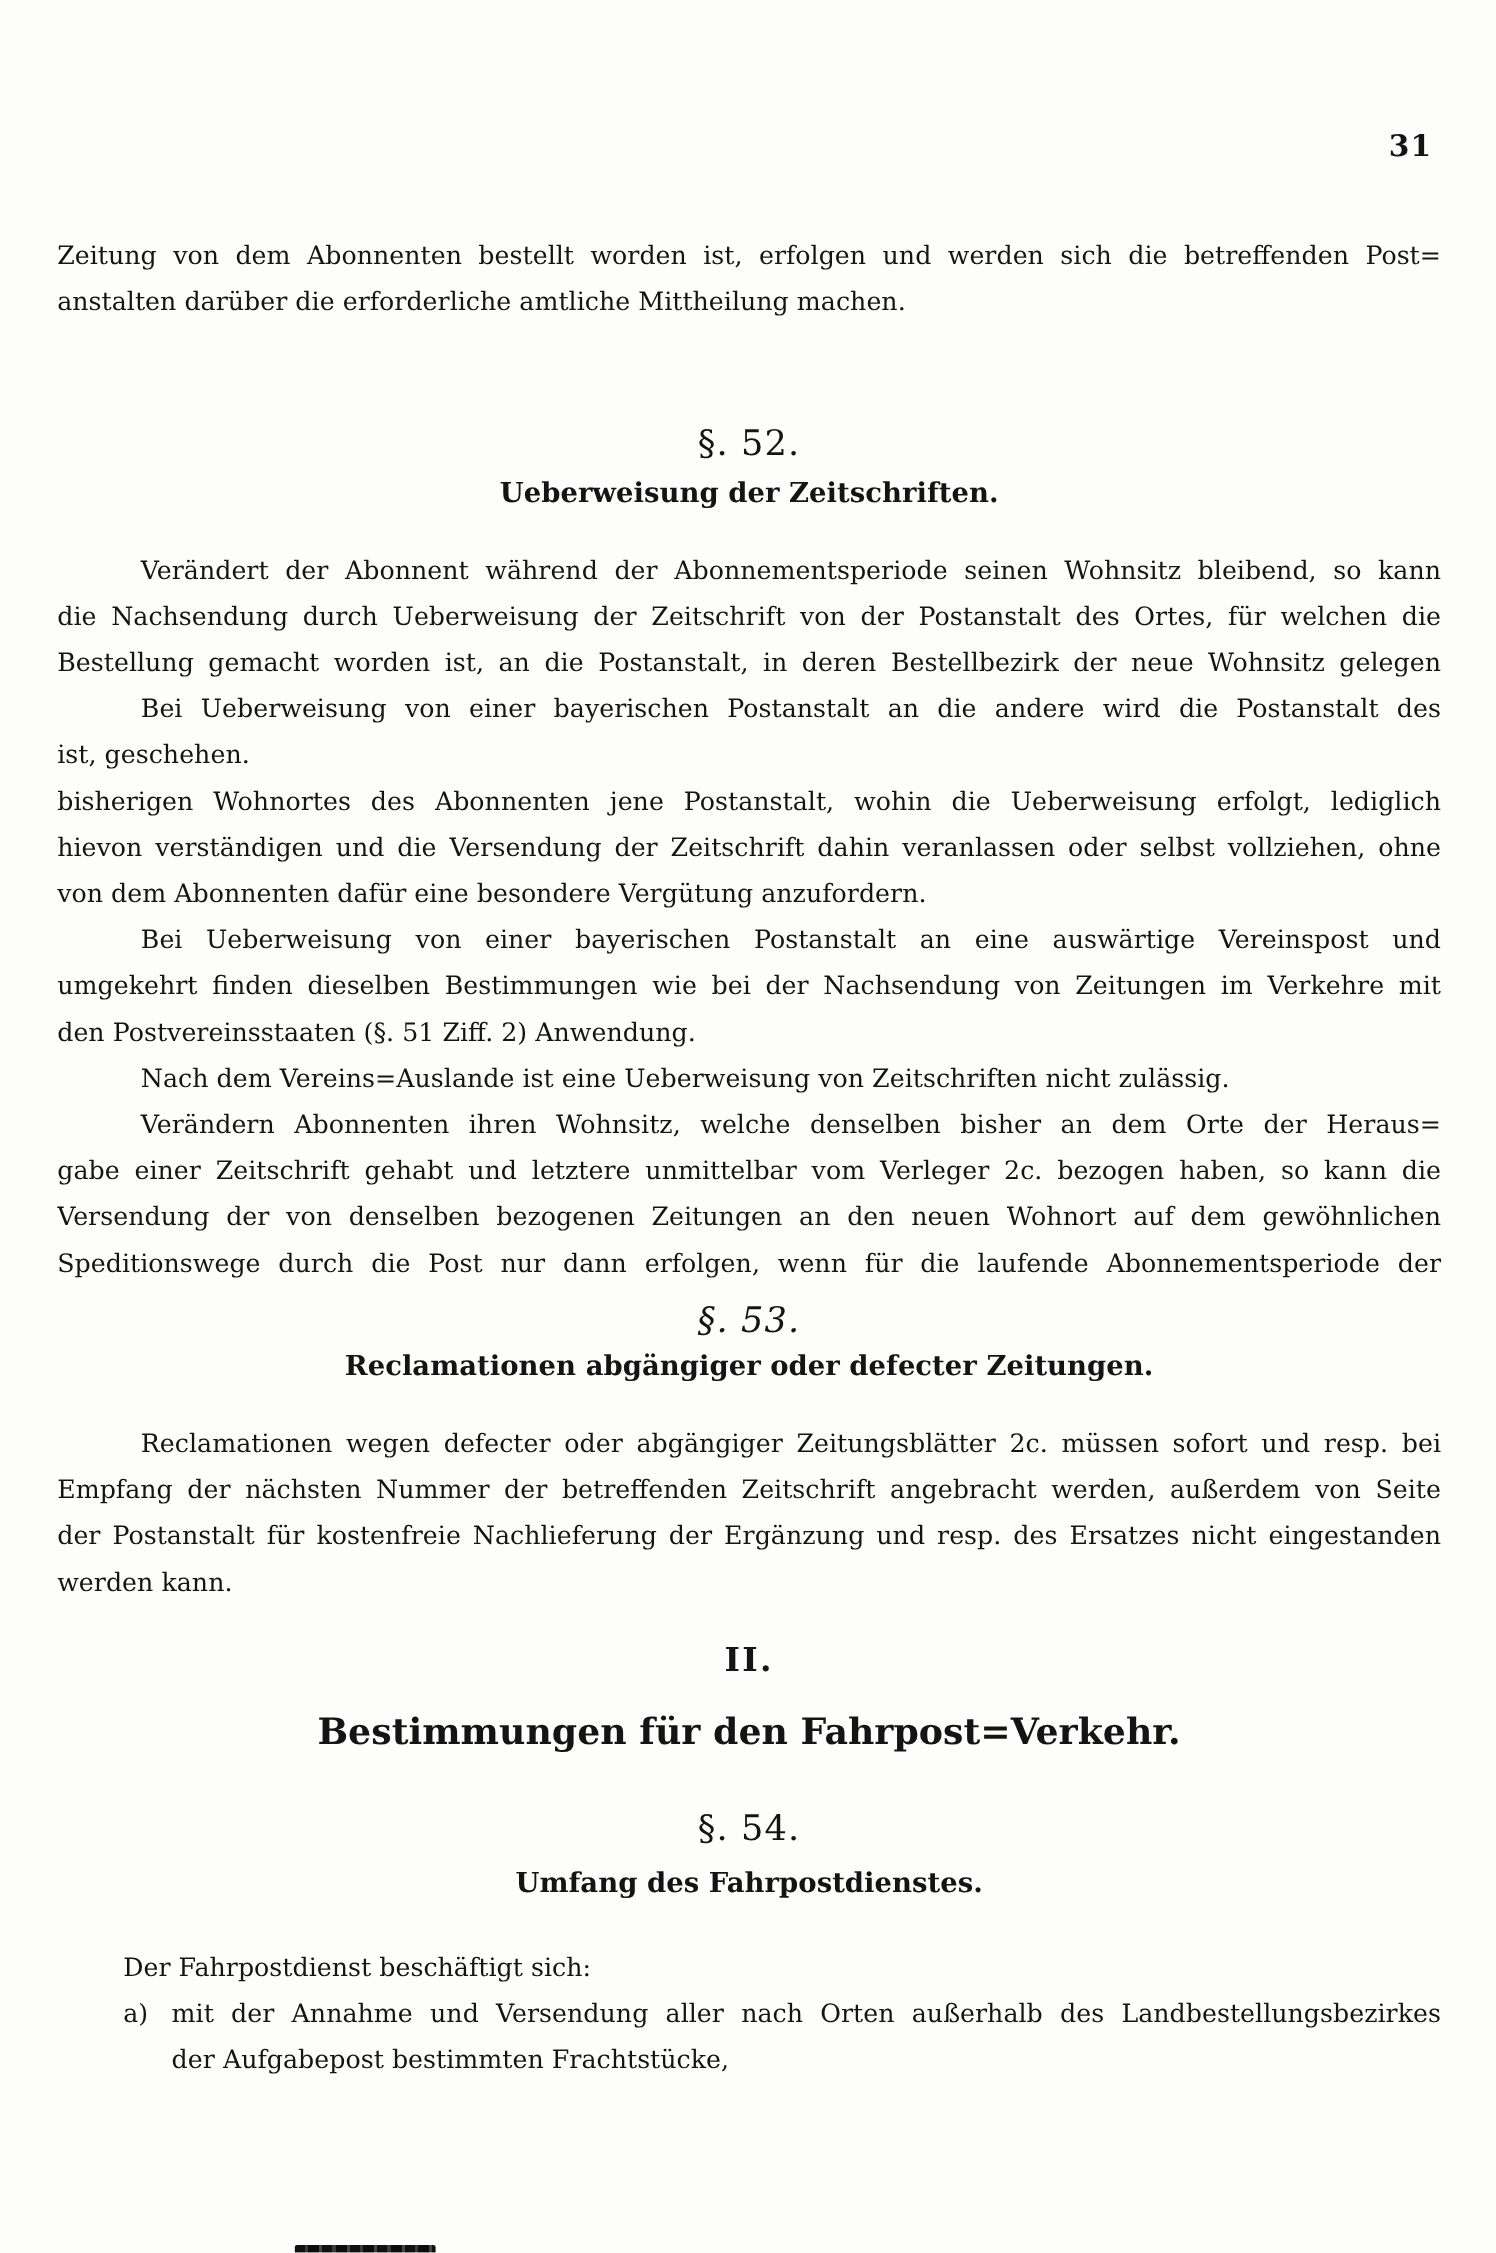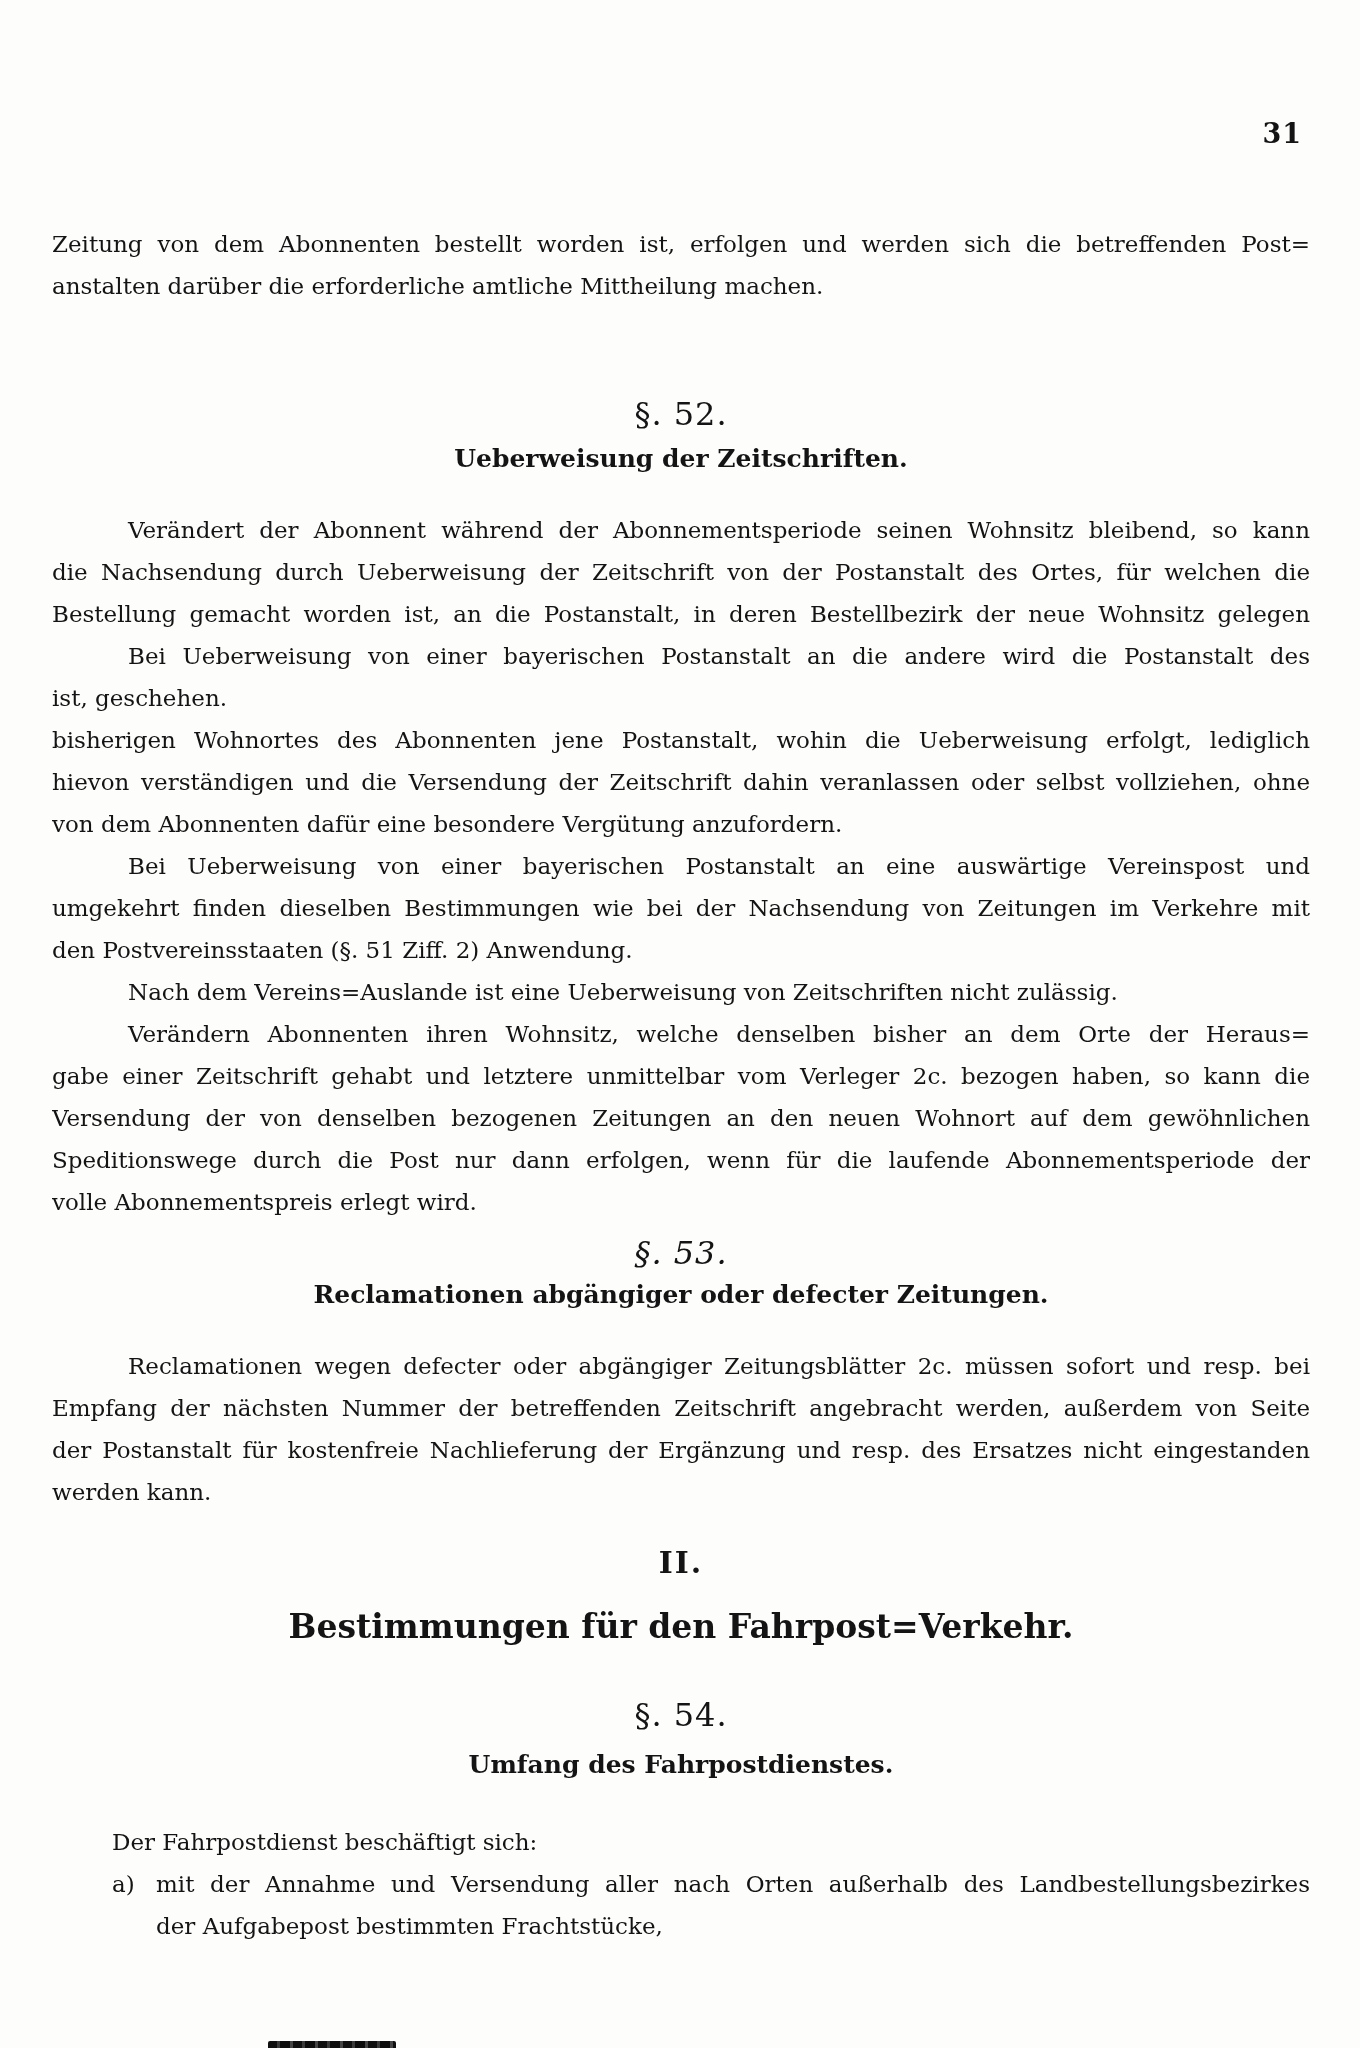--- a/index.html
+++ b/index.html
@@ -22,21 +22,21 @@
   .page-number {
     position: absolute;
     top: 118px;
     right: 58px;
     font-size: 27px;
     font-weight: bold;
     letter-spacing: 1px;
   }
   .content {
     position: absolute;
-    top: 11px;
+    top: 0;
     left: 52px;
     width: 1258px;
   }
   .line {
     font-size: 23px;
     height: 42px;
     line-height: 42px;
     white-space: normal;
     overflow: hidden;
   }
@@ -155,21 +155,20 @@
       <div class="line j indent">Bei Ueberweisung von einer bayerischen Postanstalt an eine auswärtige Vereinspost und</div>
       <div class="line j">umgekehrt finden dieselben Bestimmungen wie bei der Nachsendung von Zeitungen im Verkehre mit</div>
       <div class="line">den Postvereinsstaaten (§. 51 Ziff. 2) Anwendung.</div>
 
       <div class="line indent">Nach dem Vereins=Auslande ist eine Ueberweisung von Zeitschriften nicht zulässig.</div>
 
       <div class="line j indent">Verändern Abonnenten ihren Wohnsitz, welche denselben bisher an dem Orte der Heraus=</div>
       <div class="line j">gabe einer Zeitschrift gehabt und letztere unmittelbar vom Verleger 2c. bezogen haben, so kann die</div>
       <div class="line j">Versendung der von denselben bezogenen Zeitungen an den neuen Wohnort auf dem gewöhnlichen</div>
       <div class="line j">Speditionswege durch die Post nur dann erfolgen, wenn für die laufende Abonnementsperiode der</div>
-      <div class="line">volle Abonnementspreis erlegt wird.</div>
     </div>
 
     <div class="sec-num sec-num-53">§. 53.</div>
     <div class="sec-title sec-title-53">Reclamationen abgängiger oder defecter Zeitungen.</div>
 
     <div class="para-block-53">
       <div class="line j indent">Reclamationen wegen defecter oder abgängiger Zeitungsblätter 2c. müssen sofort und resp. bei</div>
       <div class="line j">Empfang der nächsten Nummer der betreffenden Zeitschrift angebracht werden, außerdem von Seite</div>
       <div class="line j">der Postanstalt für kostenfreie Nachlieferung der Ergänzung und resp. des Ersatzes nicht eingestanden</div>
       <div class="line">werden kann.</div>

